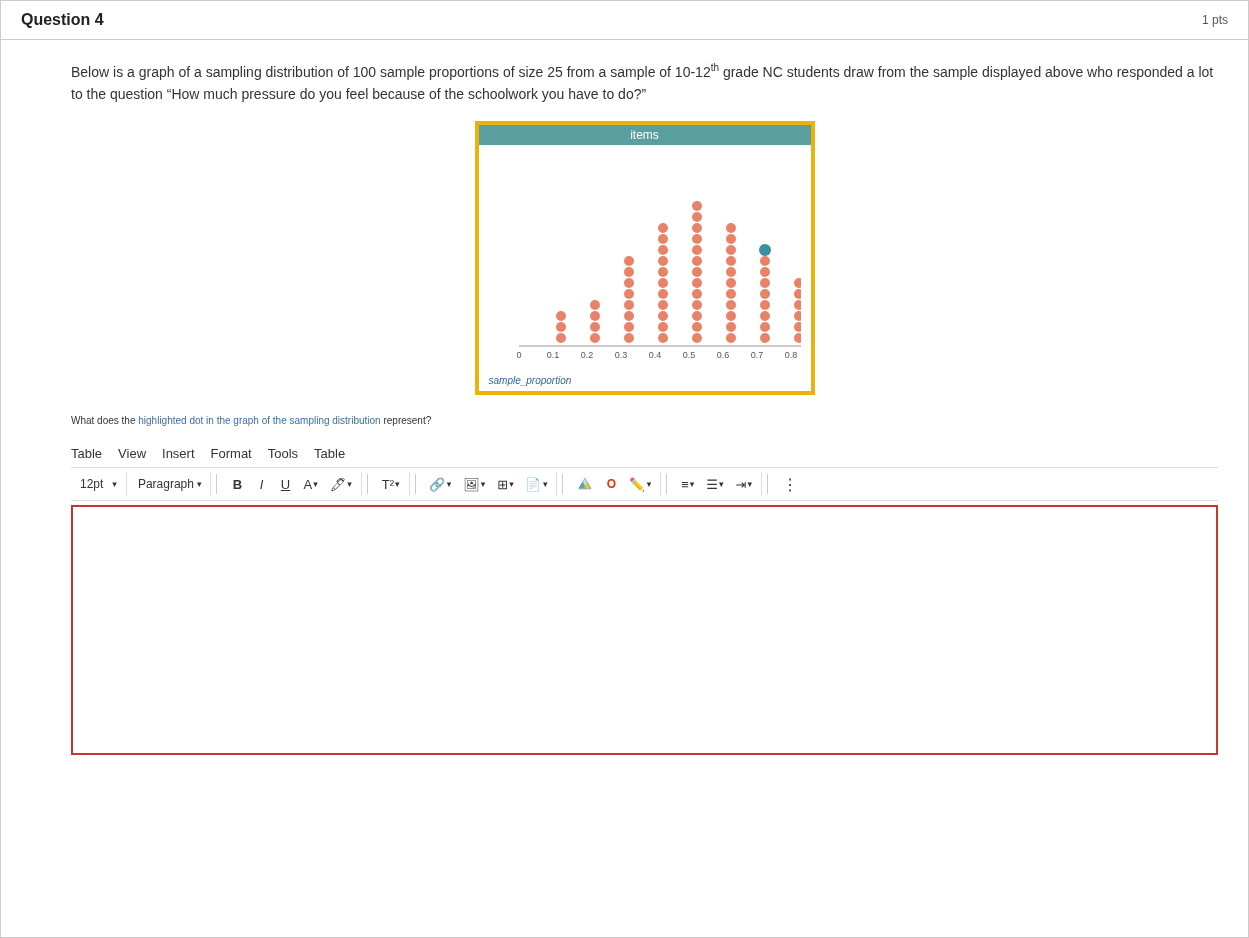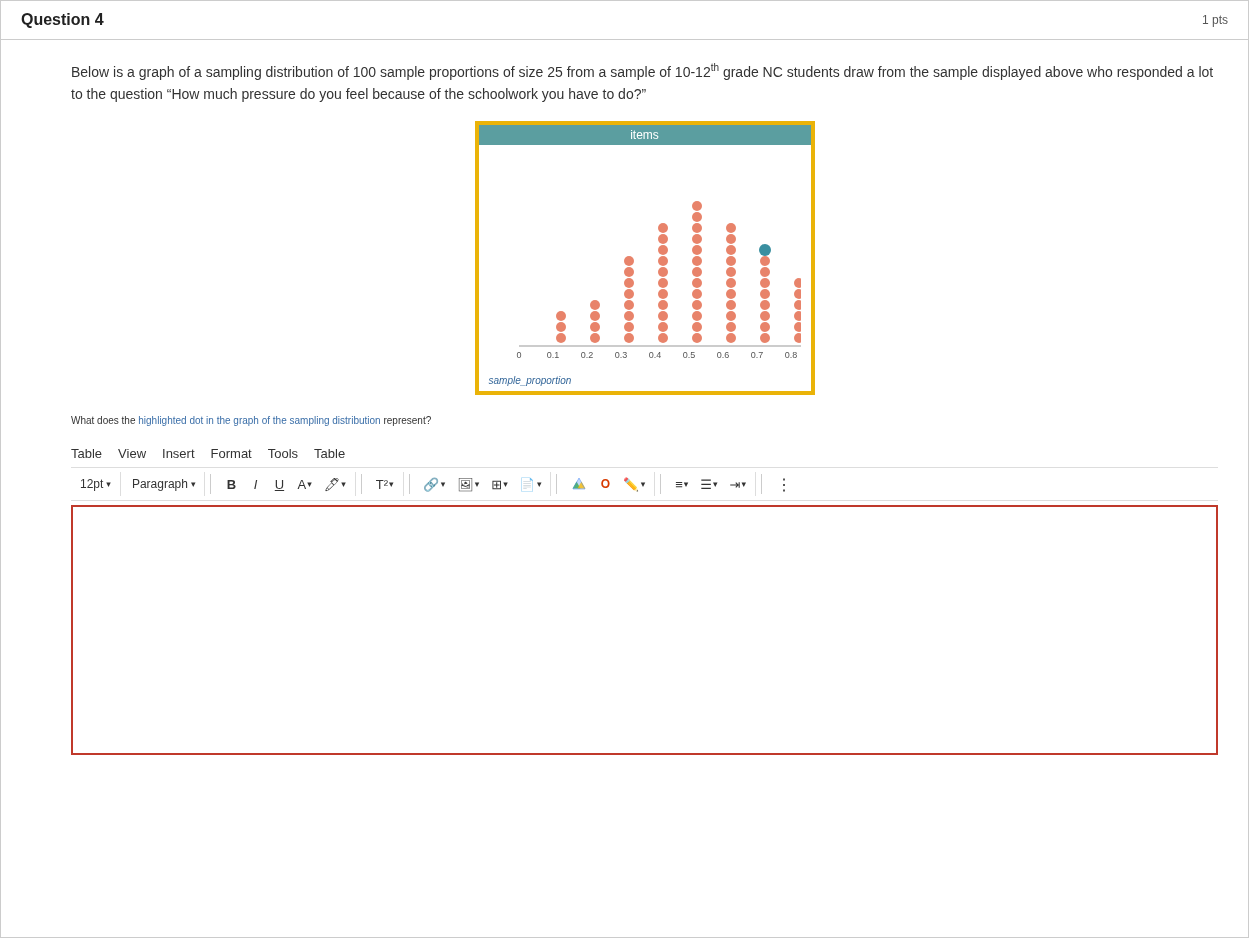--- a/index.html
+++ b/index.html
@@ -162,21 +162,21 @@
       padding: 10px;
       background: #fff;
       cursor: text;
     }
 
     .font-size-select {
       font-size: 12px;
       color: #333;
       display: flex;
       align-items: center;
-      gap: 2px;
+      gap: 8px;
     }
 
     .para-select {
       font-size: 12px;
       color: #333;
       display: flex;
       align-items: center;
       gap: 2px;
     }
 

